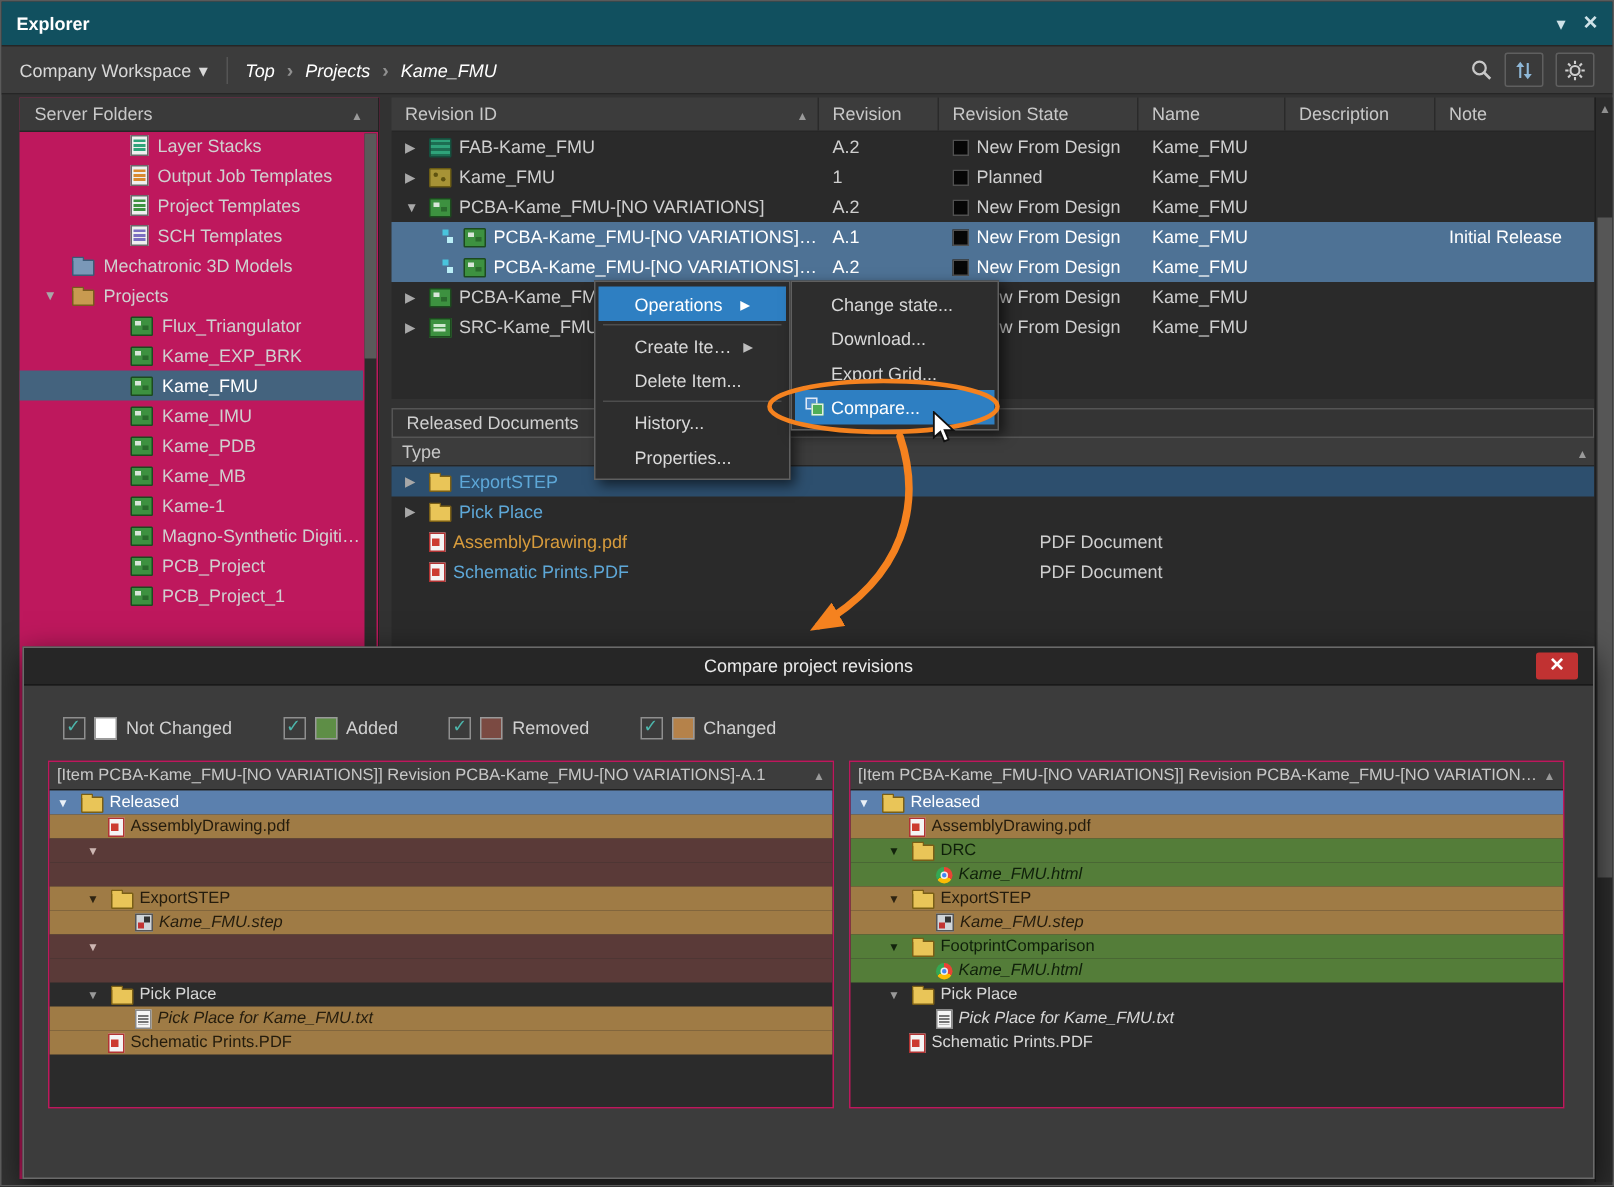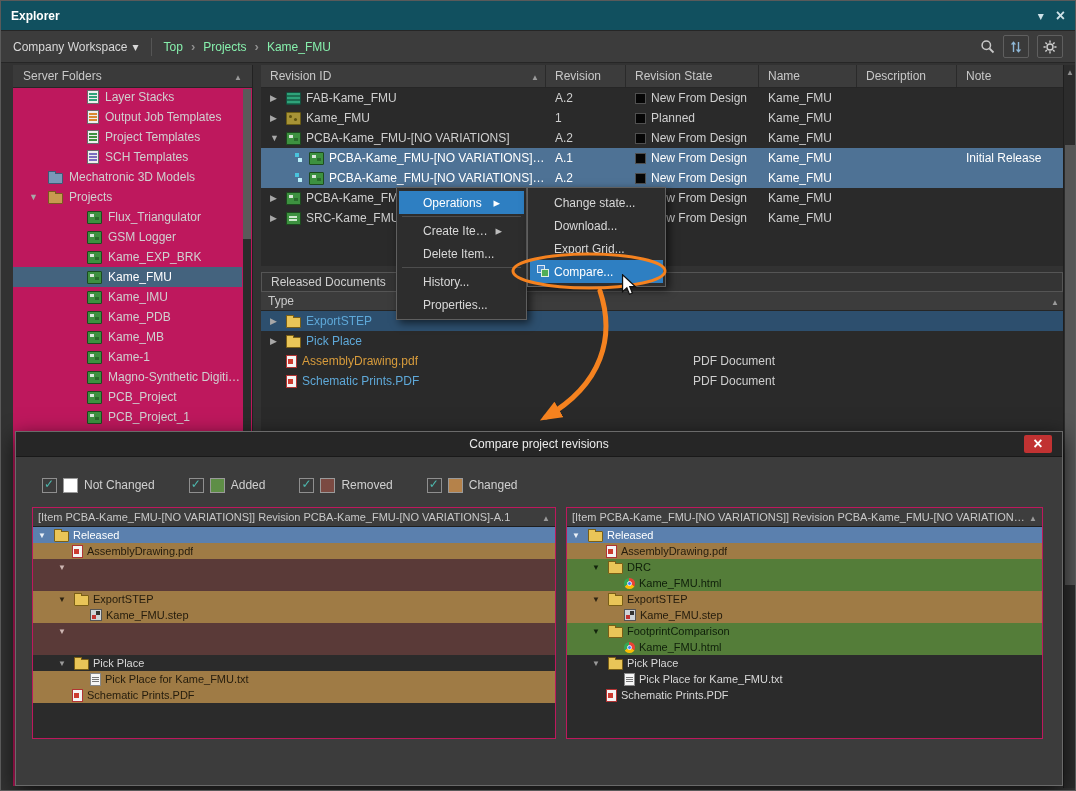--- a/index.html
+++ b/index.html
@@ -16,21 +16,21 @@
   .g-chev::before{content:"›";font-size:13px;color:#909090;font-weight:bold;}
   .g-exp::before{content:"▼";}
   .g-col::before{content:"▶";}
   .g-sub::before{content:"▸";font-size:13px;}
 
   
   .toolbar{position:absolute;left:0;top:29px;right:0;height:33px;background:#3c3c3c;border-top:1px solid #262626;border-bottom:1px solid #262626;display:flex;align-items:center;padding:0 12px;box-sizing:border-box;}
   .crumb-ws{display:flex;align-items:center;gap:5px;color:#d8d8d8;}
   .v-div{width:1px;height:18px;background:#555;margin:0 12px;}
   .crumbs{display:flex;align-items:center;gap:8px;}
-  .crumb{color:#86efac;}
+  .crumb{color:#ffffff;font-style:italic;}
   .tb-right{margin-left:auto;display:flex;align-items:center;gap:8px;}
   .tb-btn{width:24px;height:21px;border:1px solid #5f5f5f;background:#3a3a3a;display:flex;align-items:center;justify-content:center;border-radius:2px;}
 
   
   .sidebar{position:absolute;left:12px;top:64px;width:240px;bottom:4px;background:#be185d;border-right:1px solid #222;box-sizing:border-box;}
   .side-header{height:22px;background:#3a3a3a;border-bottom:1px solid #262626;display:flex;align-items:center;padding:0 10px;color:#c8c8c8;}
   .side-header .g-up{margin-left:auto;color:#9a9a9a;}
   .side-tree{position:absolute;top:22px;left:0;right:10px;bottom:0;overflow:hidden;}
   .side-item{height:20px;display:flex;align-items:center;gap:6px;white-space:nowrap;color:#d0d0d0;}
   .side-item.lvl2{padding-left:74px;}
@@ -102,21 +102,21 @@
   .cb::after{content:"✓";position:absolute;left:1px;top:-2px;font-size:12px;color:#4db6ac;}
   .sw{width:15px;height:15px;border:1px solid #9a9a9a;box-sizing:border-box;flex:0 0 auto;}
   .sw-none{background:#ffffff;} .sw-add{background:#5e8e46;} .sw-rem{background:#7b4a42;} .sw-chg{background:#b5824a;}
 
   .cmp-panel{position:absolute;top:75px;height:232px;background:#2b2b2b;border:1px solid #be185d;box-sizing:border-box;overflow:hidden;}
   .cmp-left{left:16px;width:524px;}
   .cmp-right{left:550px;width:477px;}
   .cmp-head{height:18px;background:#3d3d3d;border-bottom:1px solid #1e1e1e;display:flex;align-items:center;padding:0 5px;font-size:11px;color:#c8c8c8;white-space:nowrap;overflow:hidden;}
   .cmp-head .g-up{margin-left:auto;color:#9a9a9a;}
   .cmp-row{height:16px;display:flex;align-items:center;gap:4px;font-size:11px;white-space:nowrap;overflow:hidden;}
-  .ci0{padding-left:5px;} .ci1{padding-left:25px;} .ci1n{padding-left:39px;} .ci2{padding-left:57px;}
+  .ci0{padding-left:5px;} .ci1{padding-left:25px;} .ci1n{padding-left:39px;} .ci2{padding-left:57px;font-style:italic;}
   .cmp-row .tri{width:12px;font-size:8px;flex:0 0 auto;}
   .st-sel{background:#5b80ae;color:#ffffff;} .st-sel .tri{color:#eaf0f7;}
   .st-chg{background:#9f7b45;color:#241c0d;} .st-chg .tri{color:#2e2412;}
   .st-add{background:#547d39;color:#0f1f0a;} .st-add .tri{color:#12230c;}
   .st-rem{background:#5a3a38;} .st-rem .tri{color:#cdb6b2;}
   .st-def{color:#d8d8d8;} .st-def .tri{color:#9a9a9a;}
 
   .dlg-footer{position:absolute;left:0;right:0;bottom:0;height:40px;}
   .btn-close{position:absolute;right:22px;bottom:9px;width:74px;height:23px;background:#d8d8d8;border:1px solid #8f8f8f;border-radius:2px;color:#1f1f1f;display:flex;align-items:center;justify-content:center;}
 
@@ -235,24 +235,20 @@
           <span class="aslot g-exp"></span>
           <span class="ic-folder tan"></span>
           <span class="lbl">Projects</span>
         </div>
       <div class="side-item lvl2">
           <span class="ic-pcba"></span>
           <span class="lbl">Flux_Triangulator</span>
         </div>
       <div class="side-item lvl2">
           <span class="ic-pcba"></span>
-          <span class="lbl">GSM Logger</span>
-        </div>
-      <div class="side-item lvl2">
-          <span class="ic-pcba"></span>
           <span class="lbl">Kame_EXP_BRK</span>
         </div>
       <div class="side-item lvl2 selected">
           <span class="ic-pcba"></span>
           <span class="lbl">Kame_FMU</span>
         </div>
       <div class="side-item lvl2">
           <span class="ic-pcba"></span>
           <span class="lbl">Kame_IMU</span>
         </div>

